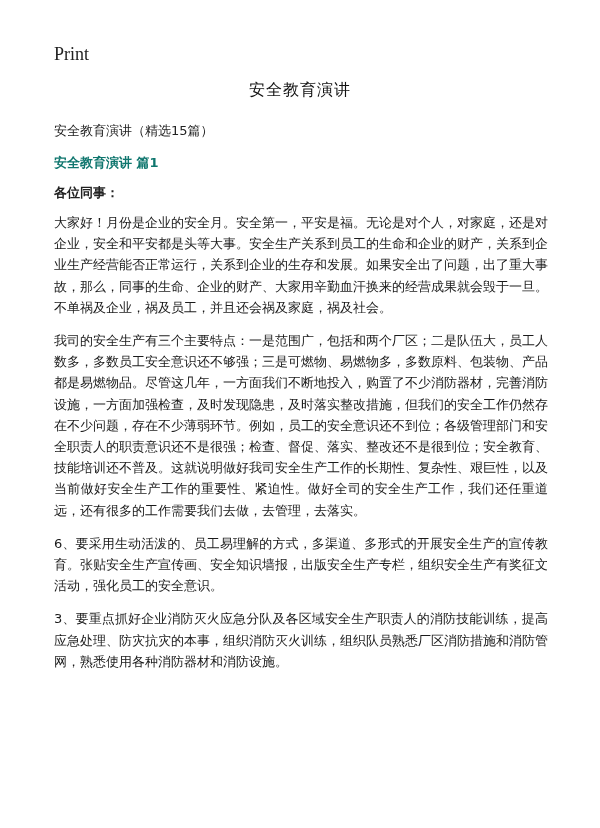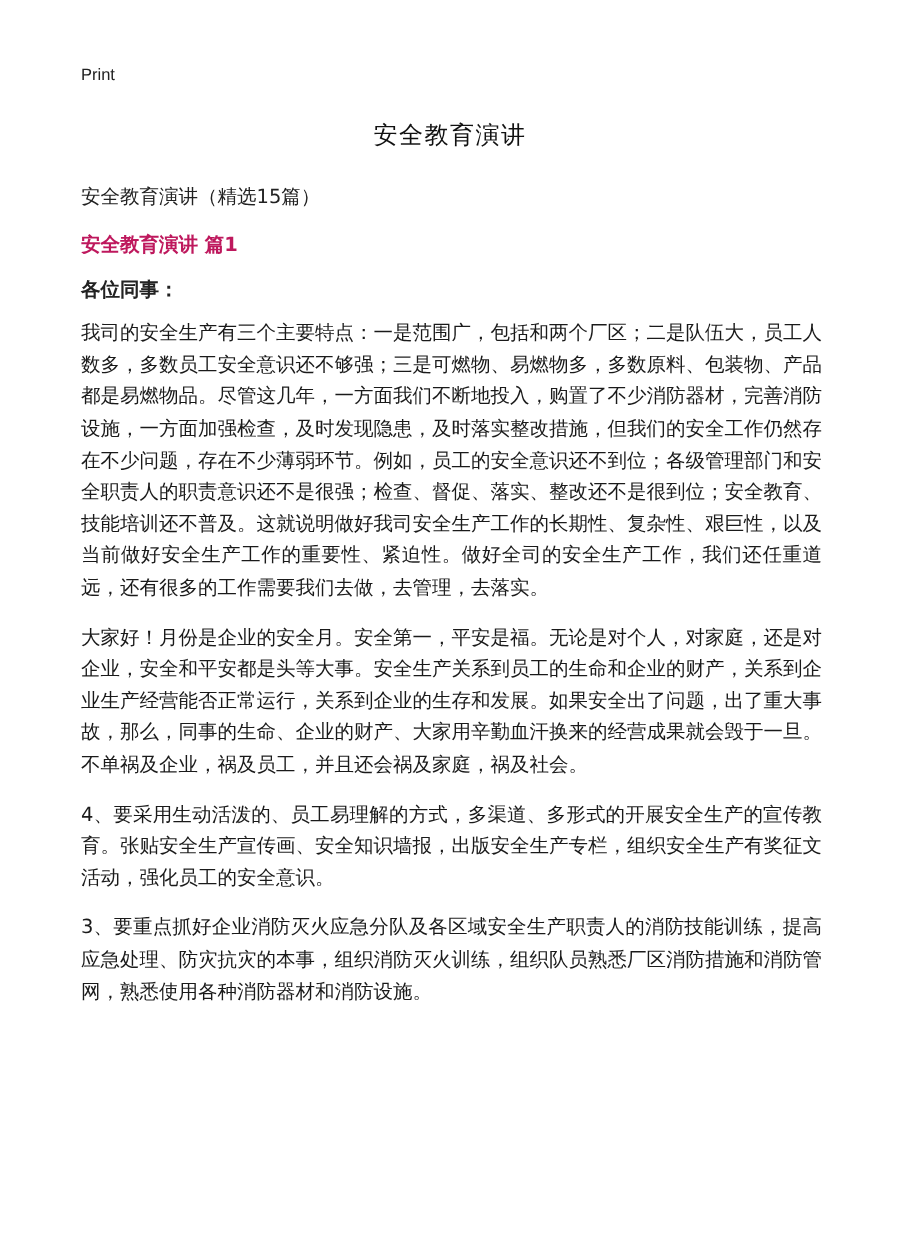--- a/index.html
+++ b/index.html
@@ -9,22 +9,22 @@
     overflow: hidden;
   }
   body {
     font-family: "DejaVu Sans", "Liberation Sans", sans-serif;
     color: #111111;
     position: relative;
   }
   .print-link {
     position: absolute;
     left: 54px; top: 44px;
-    font-family: Liberation Sans, sans-serif;
-    font-size: 11px;
+    font-family: Liberation Serif, serif;
+    font-size: 18px;
     color: #222;
     cursor: pointer;
   }
   .doc-title {
     position: absolute;
     left: 0; right: 0; top: 80px;
     text-align: center;
     font-size: 16px;
     letter-spacing: 1px;
     color: #111;
@@ -35,21 +35,21 @@
     position: absolute;
     left: 54px; top: 122px;
     font-size: 13px;
     color: #222;
   }
   .section-heading {
     position: absolute;
     left: 54px; top: 154px;
     font-size: 13px;
     font-weight: bold;
-    color: #be185d;
+    color: #0f766e;
   }
   .greeting {
     position: absolute;
     left: 54px; top: 184px;
     font-size: 13px;
     color: #222;
     font-weight: bold;
   }
   .body {
     position: absolute;
@@ -72,17 +72,17 @@
 
 <h1 class="doc-title">安全教育演讲</h1>
 
 <div class="subtitle">安全教育演讲（精选15篇）</div>
 
 <div class="section-heading">安全教育演讲 篇1</div>
 
 <div class="greeting">各位同事：</div>
 
 <div class="body">
+  <p class="para">大家好！月份是企业的安全月。安全第一，平安是福。无论是对个人，对家庭，还是对企业，安全和平安都是头等大事。安全生产关系到员工的生命和企业的财产，关系到企业生产经营能否正常运行，关系到企业的生存和发展。如果安全出了问题，出了重大事故，那么，同事的生命、企业的财产、大家用辛勤血汗换来的经营成果就会毁于一旦。不单祸及企业，祸及员工，并且还会祸及家庭，祸及社会。</p>
   <p class="para">我司的安全生产有三个主要特点：一是范围广，包括和两个厂区；二是队伍大，员工人数多，多数员工安全意识还不够强；三是可燃物、易燃物多，多数原料、包装物、产品都是易燃物品。尽管这几年，一方面我们不断地投入，购置了不少消防器材，完善消防设施，一方面加强检查，及时发现隐患，及时落实整改措施，但我们的安全工作仍然存在不少问题，存在不少薄弱环节。例如，员工的安全意识还不到位；各级管理部门和安全职责人的职责意识还不是很强；检查、督促、落实、整改还不是很到位；安全教育、技能培训还不普及。这就说明做好我司安全生产工作的长期性、复杂性、艰巨性，以及当前做好安全生产工作的重要性、紧迫性。做好全司的安全生产工作，我们还任重道远，还有很多的工作需要我们去做，去管理，去落实。</p>
-  <p class="para">大家好！月份是企业的安全月。安全第一，平安是福。无论是对个人，对家庭，还是对企业，安全和平安都是头等大事。安全生产关系到员工的生命和企业的财产，关系到企业生产经营能否正常运行，关系到企业的生存和发展。如果安全出了问题，出了重大事故，那么，同事的生命、企业的财产、大家用辛勤血汗换来的经营成果就会毁于一旦。不单祸及企业，祸及员工，并且还会祸及家庭，祸及社会。</p>
-  <p class="para">4、要采用生动活泼的、员工易理解的方式，多渠道、多形式的开展安全生产的宣传教育。张贴安全生产宣传画、安全知识墙报，出版安全生产专栏，组织安全生产有奖征文活动，强化员工的安全意识。</p>
+  <p class="para">6、要采用生动活泼的、员工易理解的方式，多渠道、多形式的开展安全生产的宣传教育。张贴安全生产宣传画、安全知识墙报，出版安全生产专栏，组织安全生产有奖征文活动，强化员工的安全意识。</p>
   <p class="para">3、要重点抓好企业消防灭火应急分队及各区域安全生产职责人的消防技能训练，提高应急处理、防灾抗灾的本事，组织消防灭火训练，组织队员熟悉厂区消防措施和消防管网，熟悉使用各种消防器材和消防设施。</p>
 </div>
 
 </body></html>

